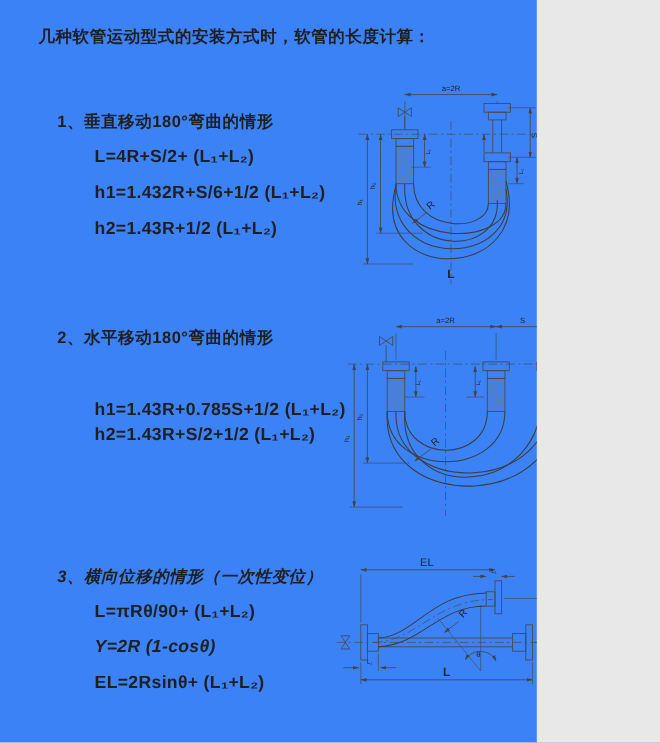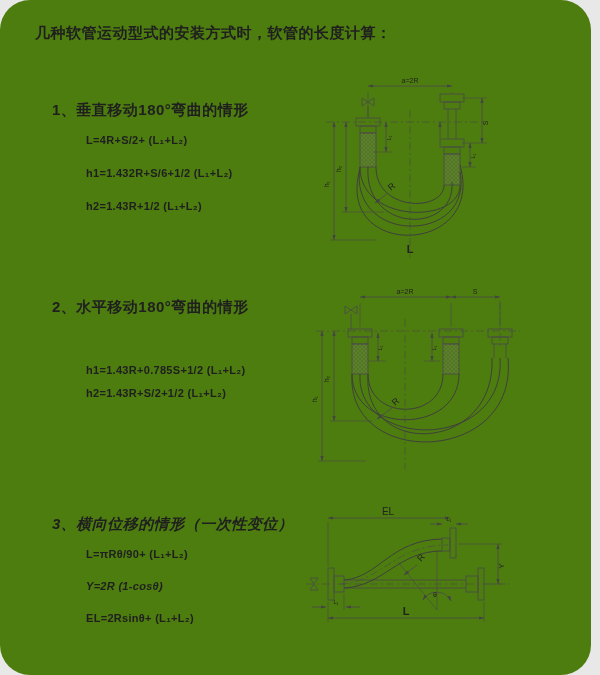--- a/index.html
+++ b/index.html
@@ -1,20 +1,20 @@
 <!DOCTYPE html>
 <html><head>
 <meta charset="utf-8">
 <style>
   html,body{margin:0;padding:0;background:#e8e8e8;}
-  .page{position:relative;width:591px;height:675px;background:#4d7c0f;overflow:hidden;
-        font-family:"Liberation Sans","DejaVu Sans",sans-serif;color:#1f1f1f;border-radius:30px;}
+  .page{position:relative;width:488px;height:675px;background:#3b82f6;overflow:hidden;
+        font-family:"Liberation Sans","DejaVu Sans",sans-serif;color:#1f1f1f;}
   .title{position:absolute;left:35px;top:24px;font-size:15px;font-weight:600;letter-spacing:.5px;}
   .heading{position:absolute;left:52px;font-size:15px;font-weight:600;letter-spacing:.5px;}
-  .formula{position:absolute;left:86px;font-size:11px;font-weight:600;letter-spacing:.3px;}
+  .formula{position:absolute;left:86px;font-size:16px;font-weight:600;letter-spacing:.3px;}
   svg.diag{position:absolute;}
   svg.diag text{font-family:"Liberation Sans","DejaVu Sans",sans-serif;fill:#222;stroke:none;}
   .thin{stroke-width:.6;}
   .dash{stroke-dasharray:8 3 2 3;stroke-width:.6;}
   .hose{stroke:#3d3d3d;stroke-width:.95;}
 </style>
 </head>
 <body>
 
 <div class="page">

